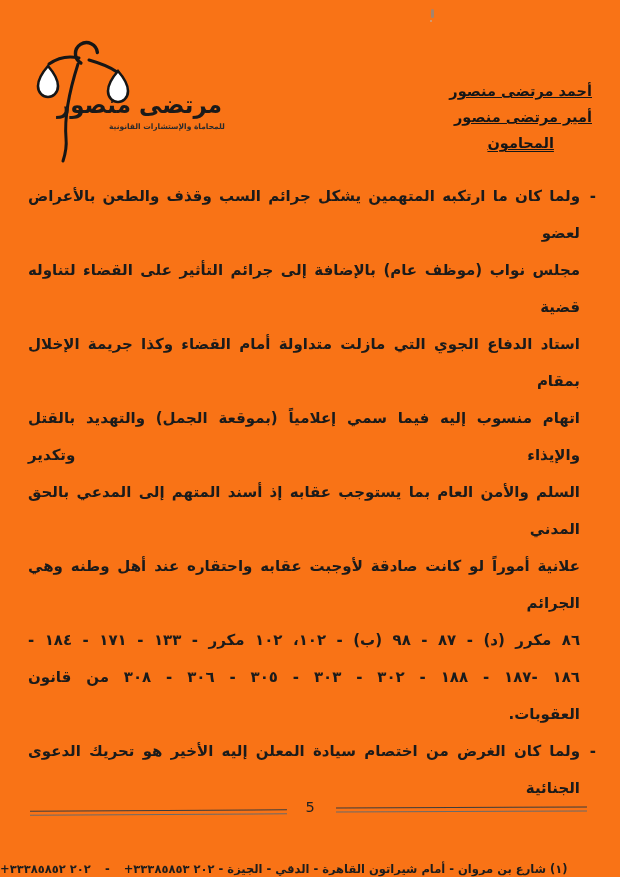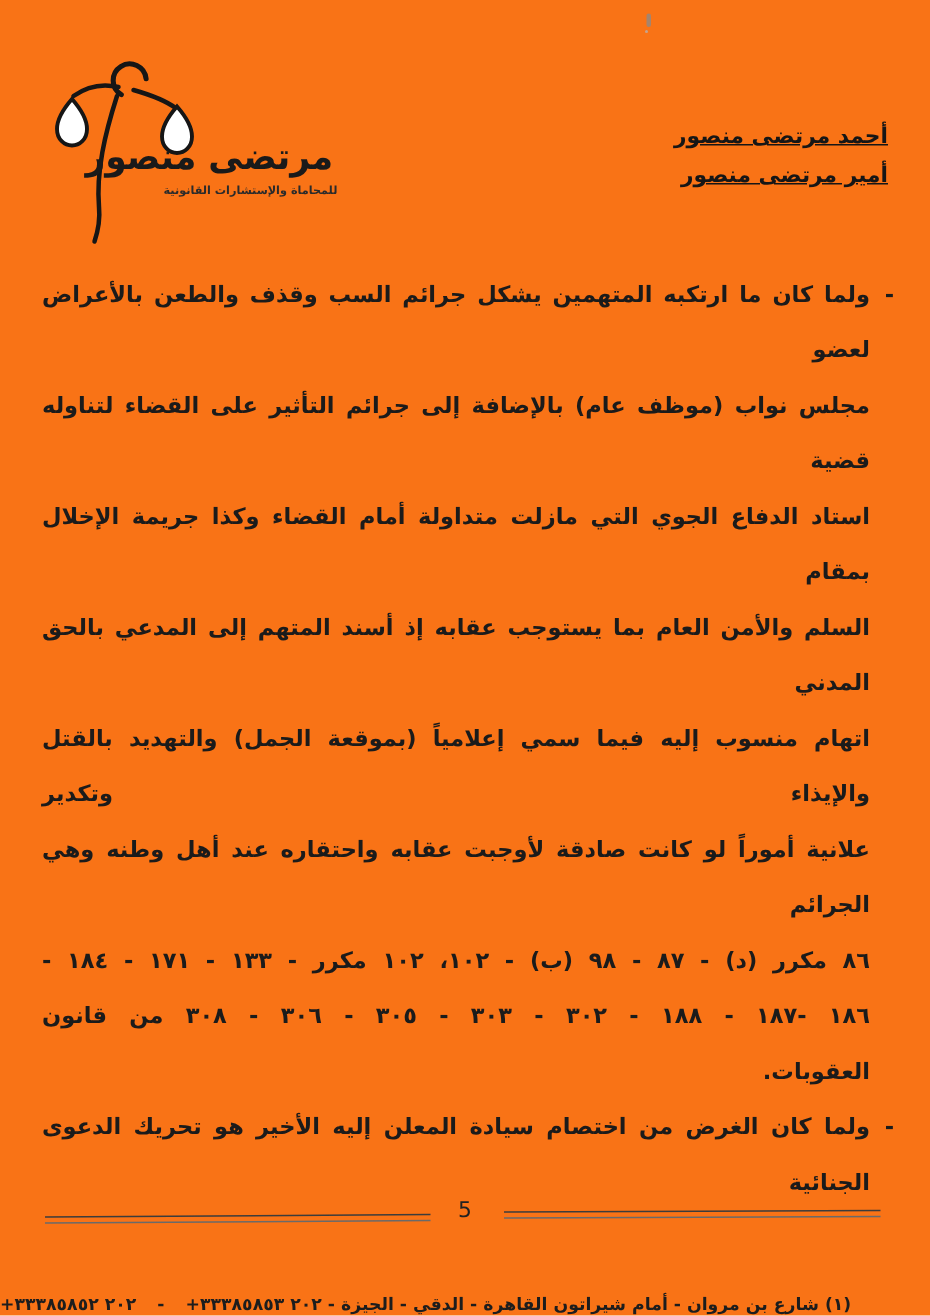--- a/index.html
+++ b/index.html
@@ -132,31 +132,32 @@
         <path d="M 0 -15 C 7 -7 10 -1 10 5 C 10 12 5 16 0 16 C -5 16 -10 12 -10 5 C -10 -1 -7 -7 0 -15 Z" stroke="#161616" stroke-width="2.6" fill="#ffffff"></path>
       </g>
     </svg>
     <div class="logo-wordmark">مرتضى منصور</div>
     <div class="logo-subtitle">للمحاماة والإستشارات القانونية</div>
   </div>
 
   <div class="names-block">
     <div>أحمد مرتضى منصور</div>
     <div>أمير مرتضى منصور</div>
+    <div class="role">المحامون</div>
   </div>
 
   <div class="doc-body">
 
     <div class="paragraph">
       <span class="bullet-dash">-</span>
       <div class="line">ولما كان ما ارتكبه المتهمين يشكل جرائم السب وقذف والطعن بالأعراض لعضو</div>
       <div class="line">مجلس نواب (موظف عام) بالإضافة إلى جرائم التأثير على القضاء لتناوله قضية</div>
       <div class="line">استاد الدفاع الجوي التي مازلت متداولة أمام القضاء وكذا جريمة الإخلال بمقام</div>
+      <div class="line">اتهام منسوب إليه فيما سمي إعلامياً (بموقعة الجمل) والتهديد بالقتل والإيذاء وتكدير</div>
       <div class="line">السلم والأمن العام بما يستوجب عقابه إذ أسند المتهم إلى المدعي بالحق المدني</div>
-      <div class="line">اتهام منسوب إليه فيما سمي إعلامياً (بموقعة الجمل) والتهديد بالقتل والإيذاء وتكدير</div>
       <div class="line">علانية أموراً لو كانت صادقة لأوجبت عقابه واحتقاره عند أهل وطنه وهي الجرائم</div>
       <div class="line">٨٦ مكرر (د) - ٨٧ - ٩٨ (ب) - ١٠٢، ١٠٢ مكرر - ١٣٣ - ١٧١ - ١٨٤ -</div>
       <div class="line">١٨٦ -١٨٧ - ١٨٨ - ٣٠٢ - ٣٠٣ - ٣٠٥ - ٣٠٦ - ٣٠٨ من قانون</div>
       <div class="line last">العقوبات.</div>
     </div>
 
     <div class="paragraph">
       <span class="bullet-dash">-</span>
       <div class="line">ولما كان الغرض من اختصام سيادة المعلن إليه الأخير  هو تحريك الدعوى الجنائية</div>
 

